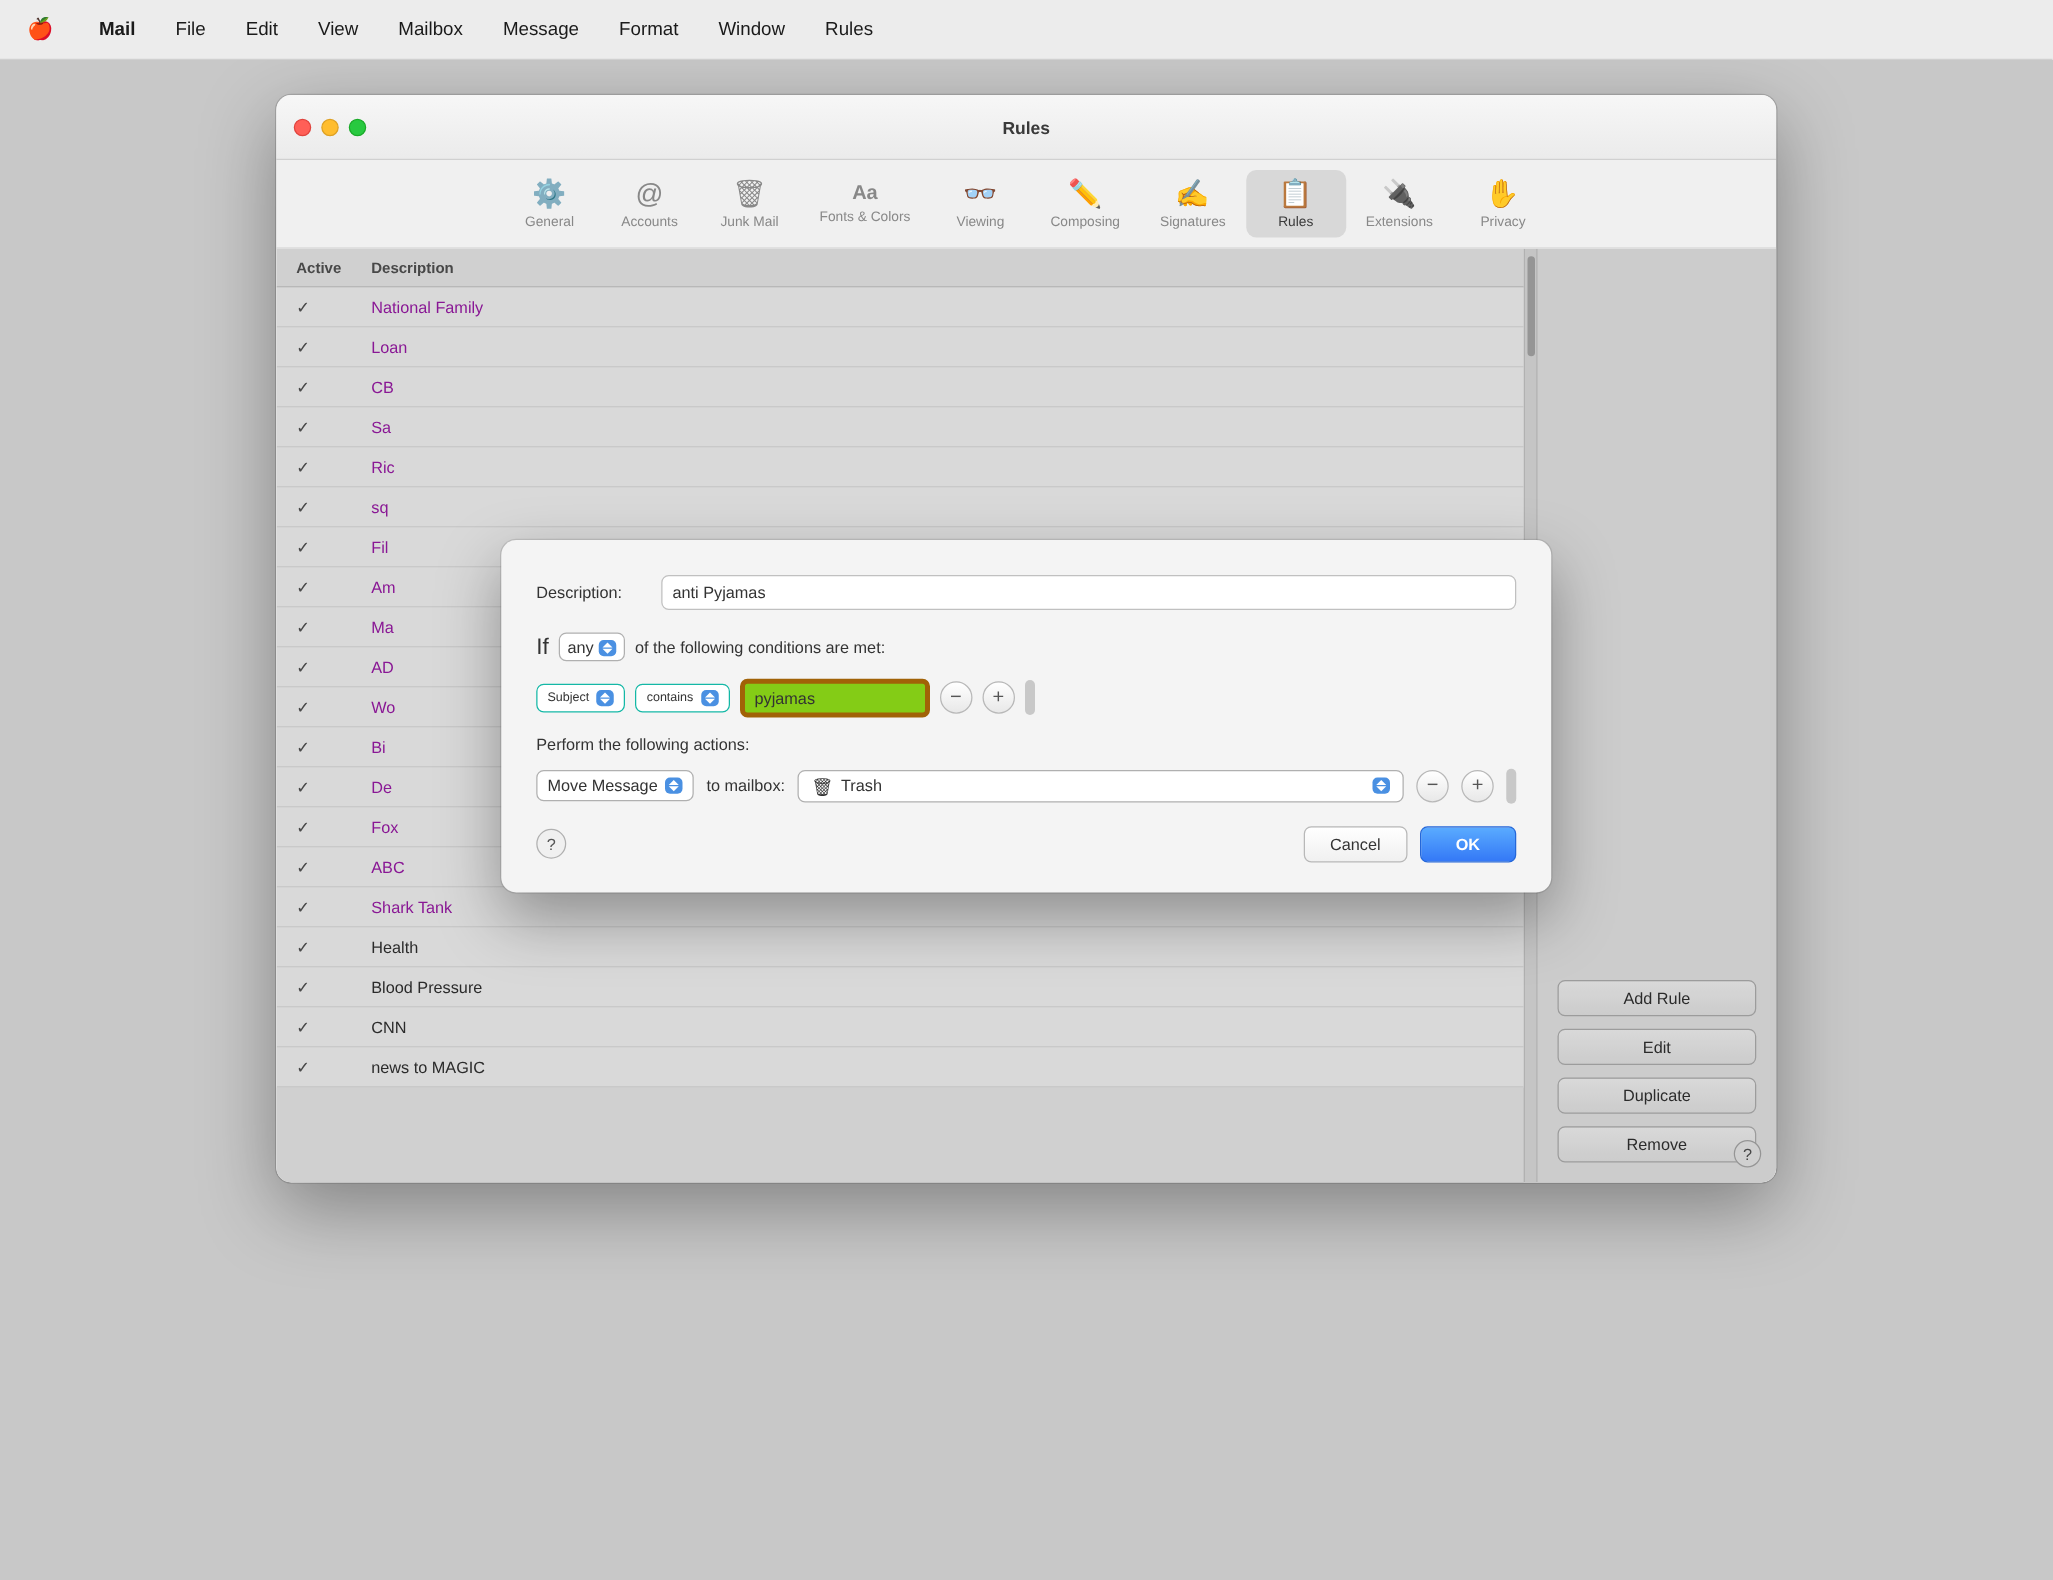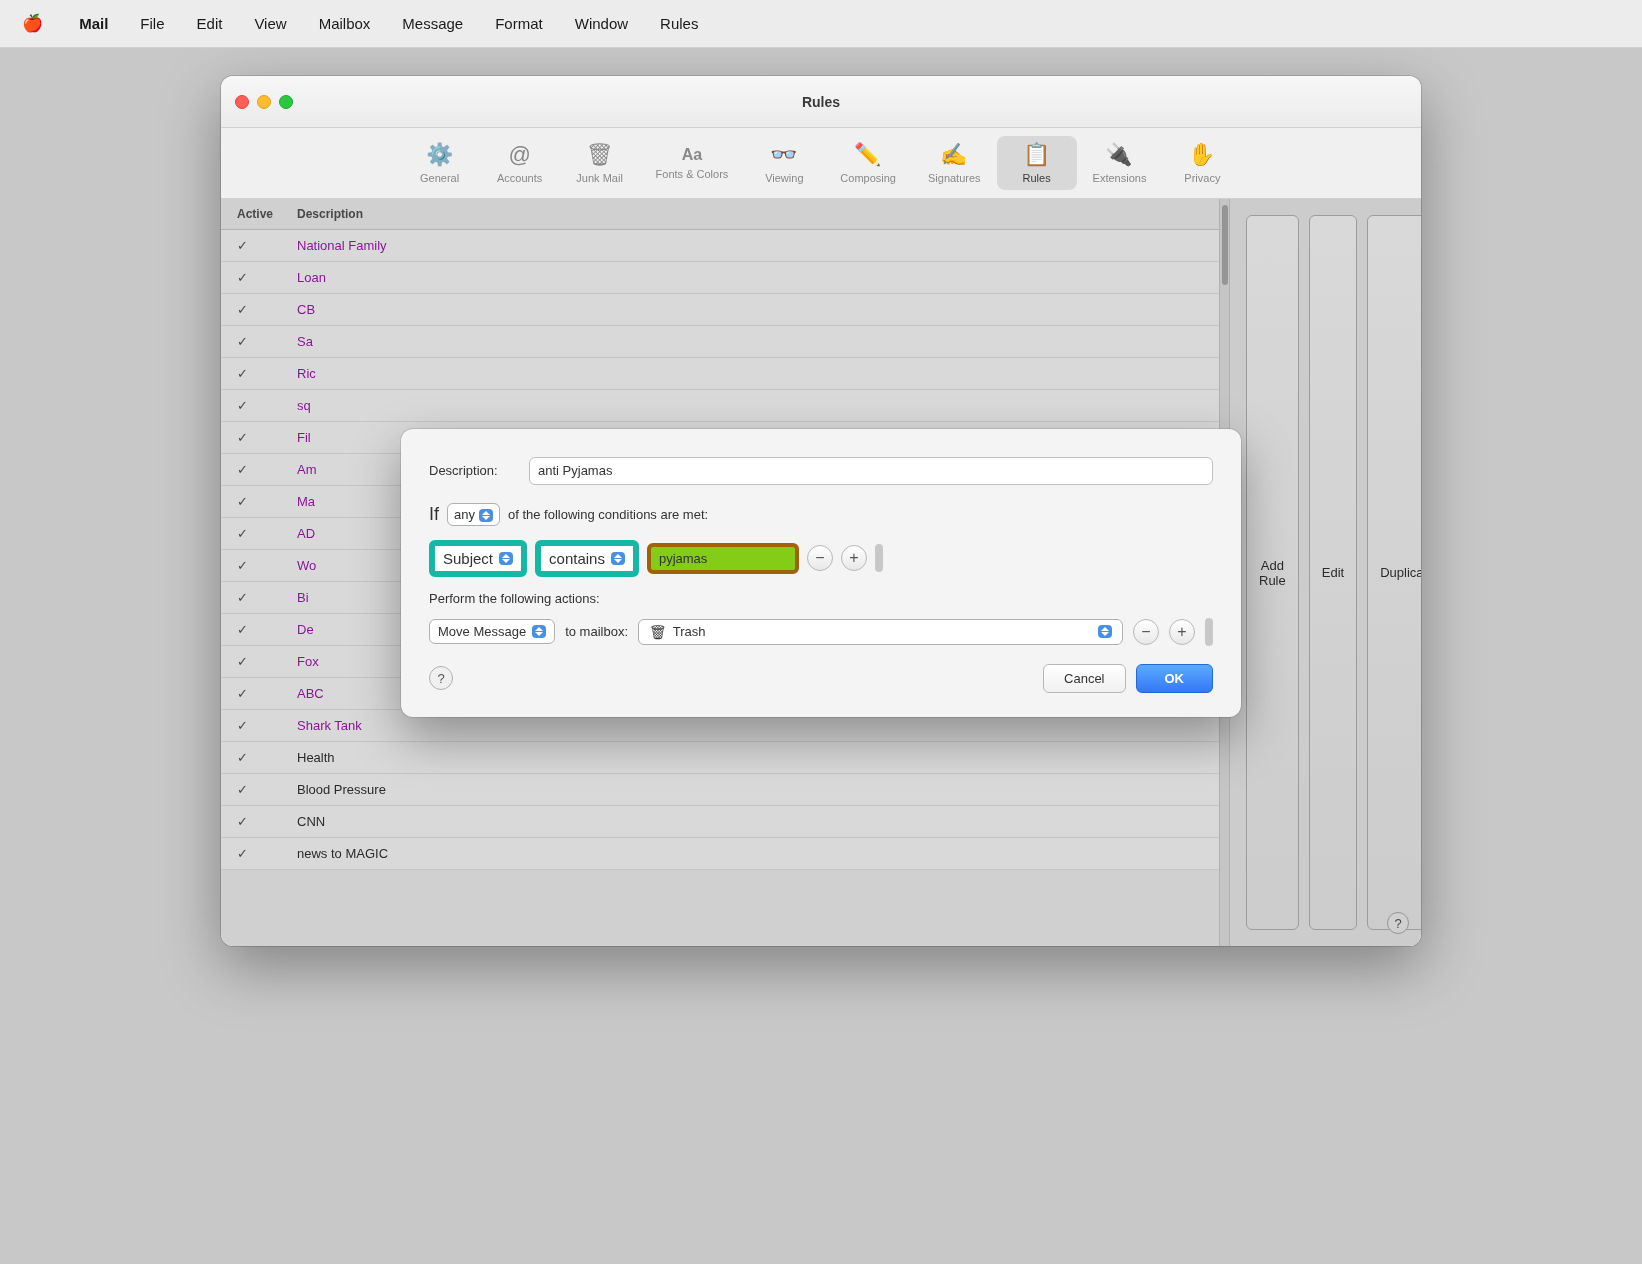--- a/index.html
+++ b/index.html
@@ -154,24 +154,25 @@
     .rules-row .col-desc { flex: 1; }
     .check-mark { color: #555; font-size: 13px; }
     .rule-name-orange { color: #a21caf; }
     .rule-name-gray { color: #333; }
 
     
     .sidebar-buttons {
       width: 192px;
       padding: 16px;
       display: flex;
-      flex-direction: row;
+      flex-direction: column;
       gap: 10px;
       background: #f0f0f0;
       border-left: 1px solid #d0d0d0;
+      justify-content: flex-end;
     }
     .sidebar-btn {
       background: linear-gradient(180deg, #ffffff, #f0f0f0);
       border: 1px solid #b8b8b8;
       border-radius: 6px;
       padding: 6px 12px;
       font-size: 13px;
       color: #333;
       cursor: pointer;
       text-align: center;
@@ -301,24 +302,24 @@
       display: flex;
       align-items: center;
       gap: 8px;
       margin-bottom: 14px;
       margin-left: 0;
     }
     .condition-dropdown {
       display: flex;
       align-items: center;
       background: white;
-      border: 6px solid #14b8a6;
+      border: 1px solid #14b8a6;
       border-radius: 6px;
       padding: 4px 8px;
-      font-size: 15px;
+      font-size: 10px;
       color: #333;
       cursor: pointer;
       gap: 6px;
     }
     .condition-input {
       border: 4px solid #a16207;
       border-radius: 6px;
       background: #84cc16;
       padding: 4px 8px;
       font-size: 13px;

